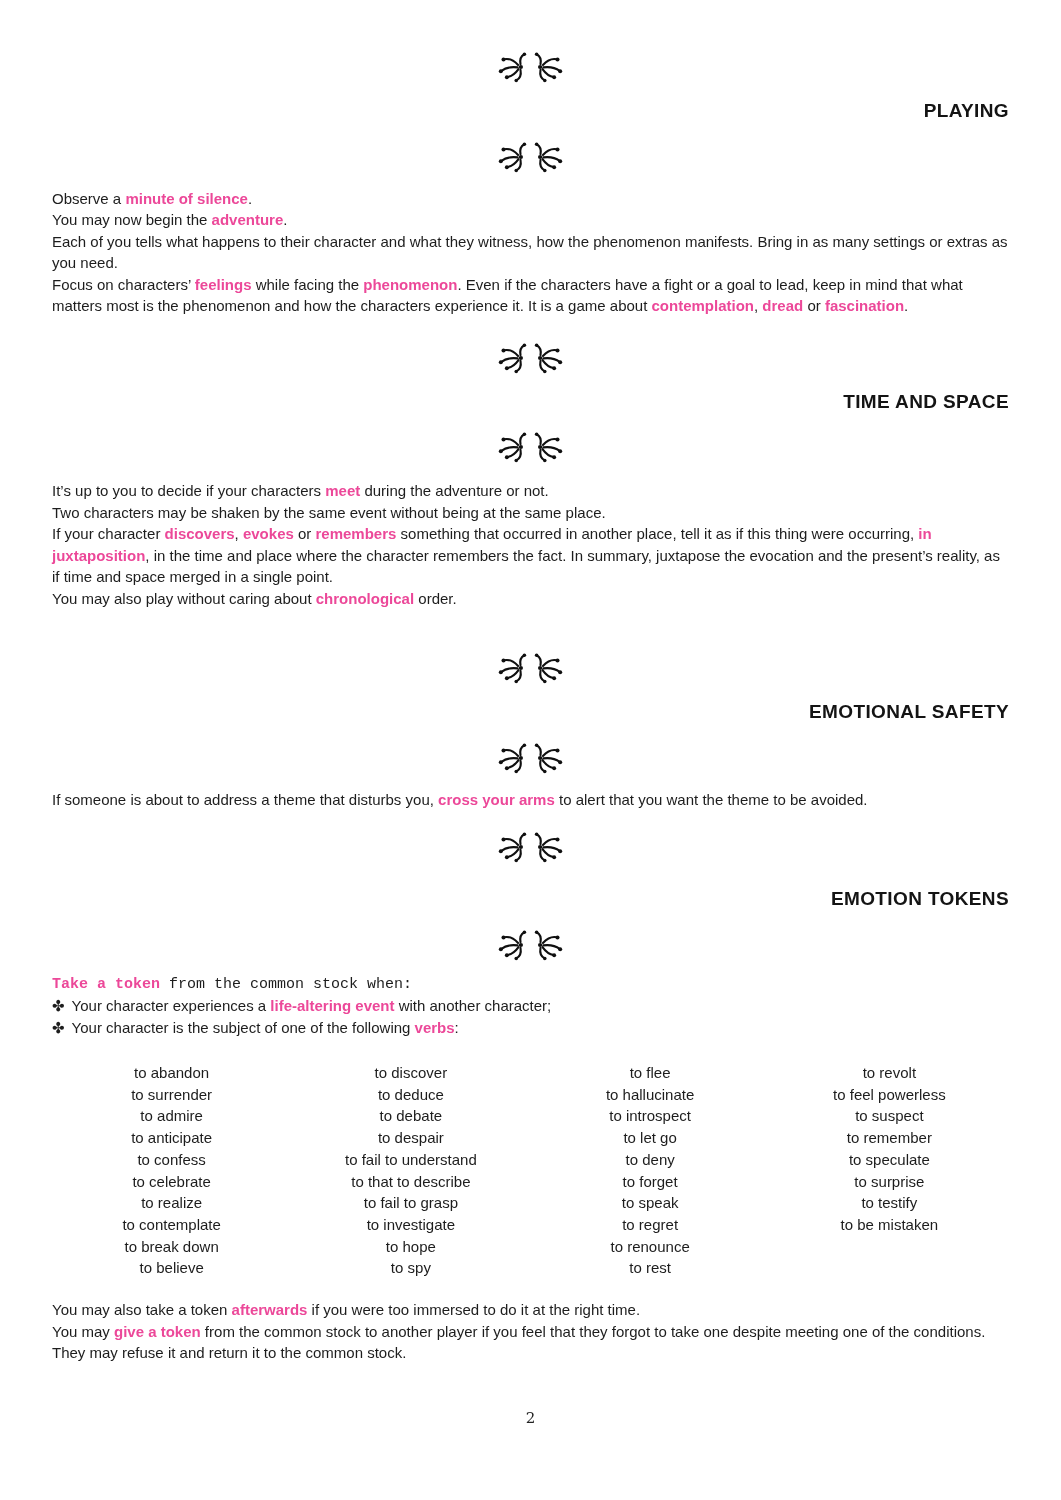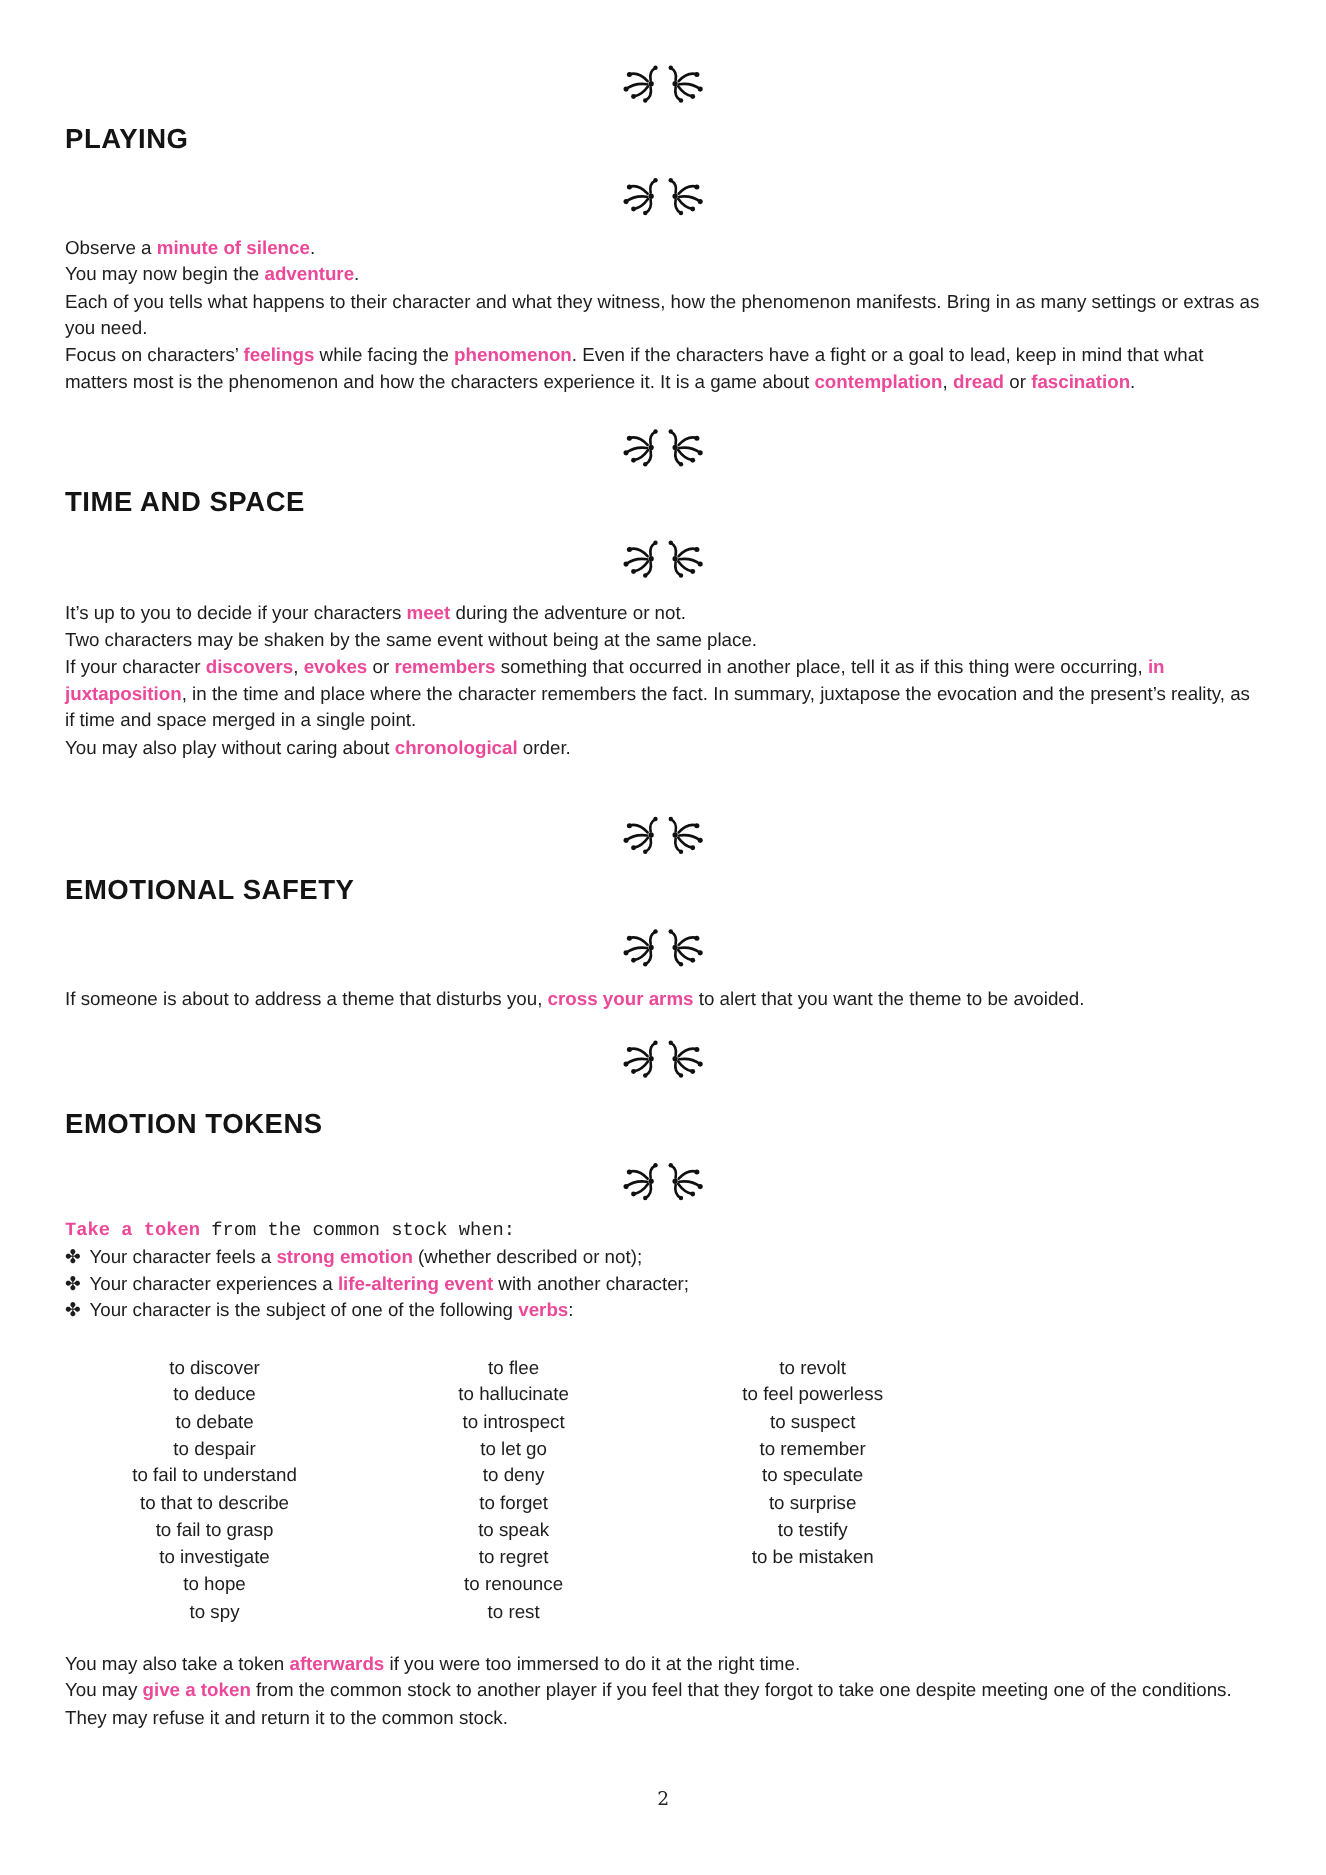--- a/index.html
+++ b/index.html
@@ -21,22 +21,22 @@
     justify-content: center;
     align-items: center;
     gap: 3px;
     height: 42px;
   }
   .orn svg { width: 34px; height: 40px; display: block; }
   .fl-right { transform: scaleX(-1); }
 
   h2 {
     margin: 0;
-    text-align: left;
-    font-size: 22px;
+    text-align: right;
+    font-size: 19px;
     font-weight: 700;
     letter-spacing: 0.02em;
     color: #141414;
   }
 
   p { margin: 0; }
   .b { font-weight: 700; color: #ec4899; }
   .bullet { margin-right: 7px; }
 
   #orn-1 { margin-top: 46px; }
@@ -195,26 +195,37 @@
       <svg viewBox="0 0 42 42" class="fl-right">
           <use href="#fleuron"></use>
         </svg>
     </div>
 
     <div id="paras-tokens">
         <p><span class="b">Take a token</span><span> from the common stock when:</span></p>
       </div>
 
     <div id="bullets-tokens">
-        <p><span class="bullet">✤</span><span>Your character feels a </span><span class="b">strong emotion</span><span> (whether described or not);</span></p>
         <p><span class="bullet">✤</span><span>Your character experiences a </span><span class="b">life-altering event</span><span> with another character;</span></p>
         <p><span class="bullet">✤</span><span>Your character is the subject of one of the following </span><span class="b">verbs</span><span>:</span></p>
       </div>
 
     <div class="vgrid">
+        <div class="vcol">
+          <div class="vitem">to abandon</div>
+          <div class="vitem">to surrender</div>
+          <div class="vitem">to admire</div>
+          <div class="vitem">to anticipate</div>
+          <div class="vitem">to confess</div>
+          <div class="vitem">to celebrate</div>
+          <div class="vitem">to realize</div>
+          <div class="vitem">to contemplate</div>
+          <div class="vitem">to break down</div>
+          <div class="vitem">to believe</div>
+        </div>
         <div class="vcol">
           <div class="vitem">to discover</div>
           <div class="vitem">to deduce</div>
           <div class="vitem">to debate</div>
           <div class="vitem">to despair</div>
           <div class="vitem">to fail to understand</div>
           <div class="vitem">to that to describe</div>
           <div class="vitem">to fail to grasp</div>
           <div class="vitem">to investigate</div>
           <div class="vitem">to hope</div>

